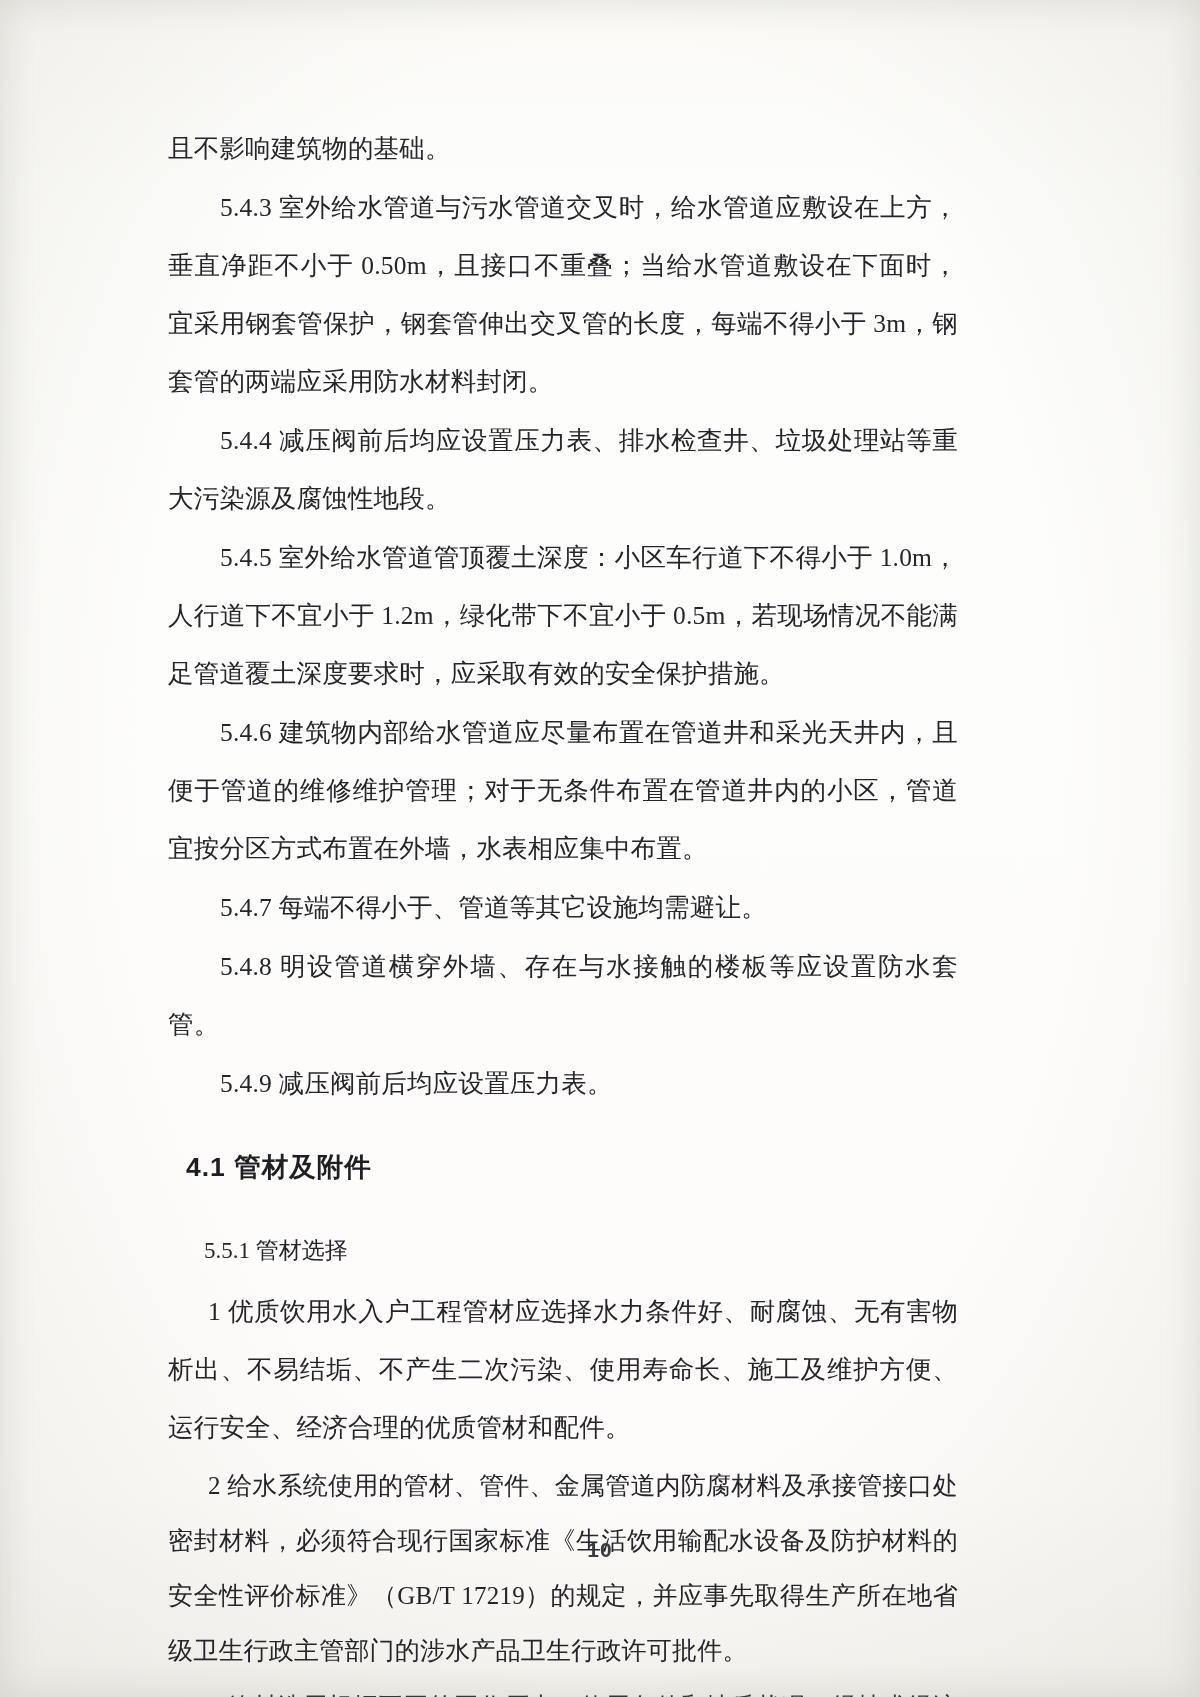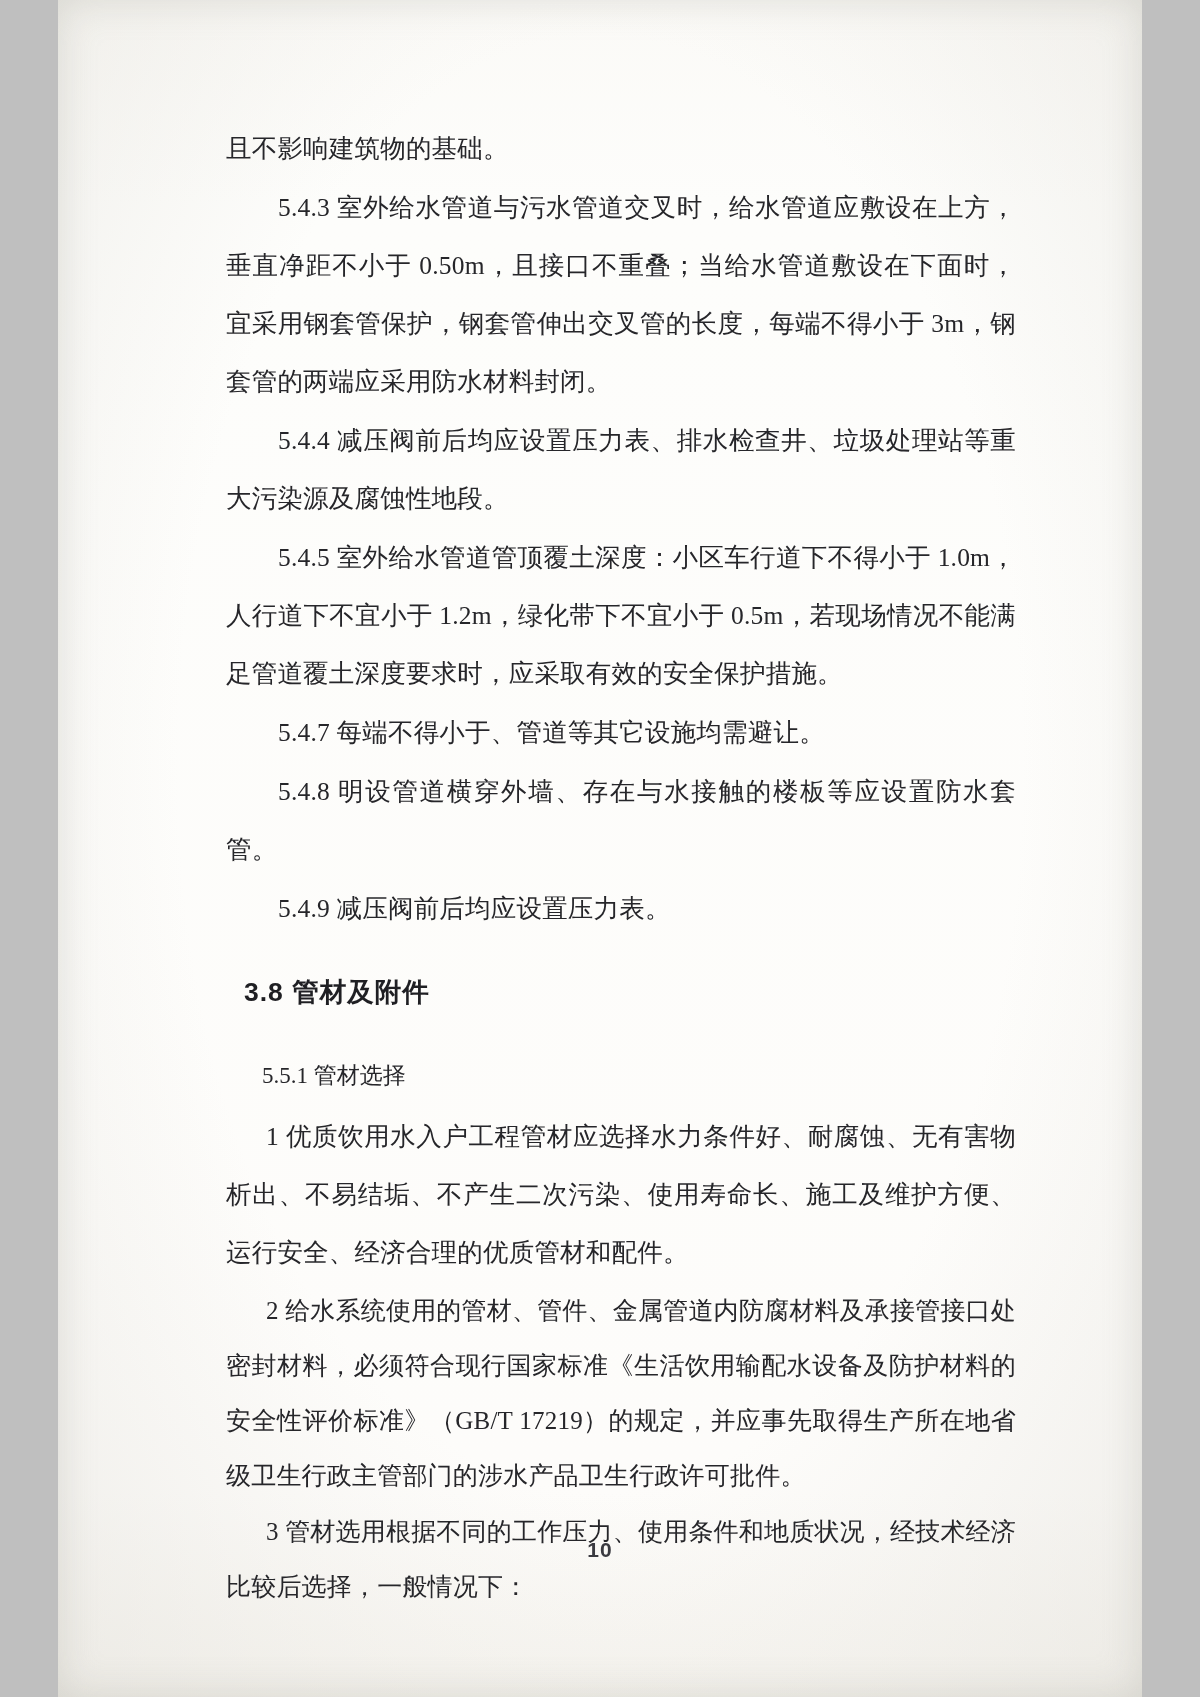--- a/index.html
+++ b/index.html
@@ -3,21 +3,21 @@
 <meta charset="utf-8">
 <title>Scanned Standard Page 10</title>
 <style>
   html, body {
     margin: 0;
     padding: 0;
     background: #bfbfbf;
   }
   .page {
     position: relative;
-    width: 1084px;
+    width: 1200px;
     height: 1697px;
     margin: 0 auto;
     background: #ffffff;
     overflow: hidden;
     box-sizing: border-box;
   }
   
   .scan-tint {
     position: absolute;
     inset: 0;
@@ -100,28 +100,29 @@
   <div class="content">
 
     <p class="body">且不影响建筑物的基础。</p>
 
     <p class="body indent">5.4.3  室外给水管道与污水管道交叉时，给水管道应敷设在上方，垂直净距不小于 0.50m，且接口不重叠；当给水管道敷设在下面时，宜采用钢套管保护，钢套管伸出交叉管的长度，每端不得小于 3m，钢套管的两端应采用防水材料封闭。</p>
 
     <p class="body indent">5.4.4  减压阀前后均应设置压力表、排水检查井、垃圾处理站等重大污染源及腐蚀性地段。</p>
 
     <p class="body indent">5.4.5  室外给水管道管顶覆土深度：小区车行道下不得小于 1.0m，人行道下不宜小于 1.2m，绿化带下不宜小于 0.5m，若现场情况不能满足管道覆土深度要求时，应采取有效的安全保护措施。</p>
 
+    <p class="body indent">5.4.6  建筑物内部给水管道应尽量布置在管道井和采光天井内，且便于管道的维修维护管理；对于无条件布置在管道井内的小区，管道宜按分区方式布置在外墙，水表相应集中布置。</p>
 
     <p class="body indent">5.4.7  每端不得小于、管道等其它设施均需避让。</p>
 
     <p class="body indent">5.4.8  明设管道横穿外墙、存在与水接触的楼板等应设置防水套管。</p>
 
     <p class="body indent">5.4.9  减压阀前后均应设置压力表。</p>
 
-    <h2 class="section">3.8  管材及附件</h2>
+    <h2 class="section">4.1  管材及附件</h2>
 
     <h3 class="subsection">5.5.1  管材选择</h3>
 
     <p class="body indent-sm">1  优质饮用水入户工程管材应选择水力条件好、耐腐蚀、无有害物析出、不易结垢、不产生二次污染、使用寿命长、施工及维护方便、运行安全、经济合理的优质管材和配件。</p>
 
     <p class="body indent-sm tight">2  给水系统使用的管材、管件、金属管道内防腐材料及承接管接口处密封材料，必须符合现行国家标准《生活饮用输配水设备及防护材料的安全性评价标准》（GB/T 17219）的规定，并应事先取得生产所在地省级卫生行政主管部门的涉水产品卫生行政许可批件。</p>
 
     <p class="body indent-sm tight">3  管材选用根据不同的工作压力、使用条件和地质状况，经技术经济比较后选择，一般情况下：</p>
 
   </div>

